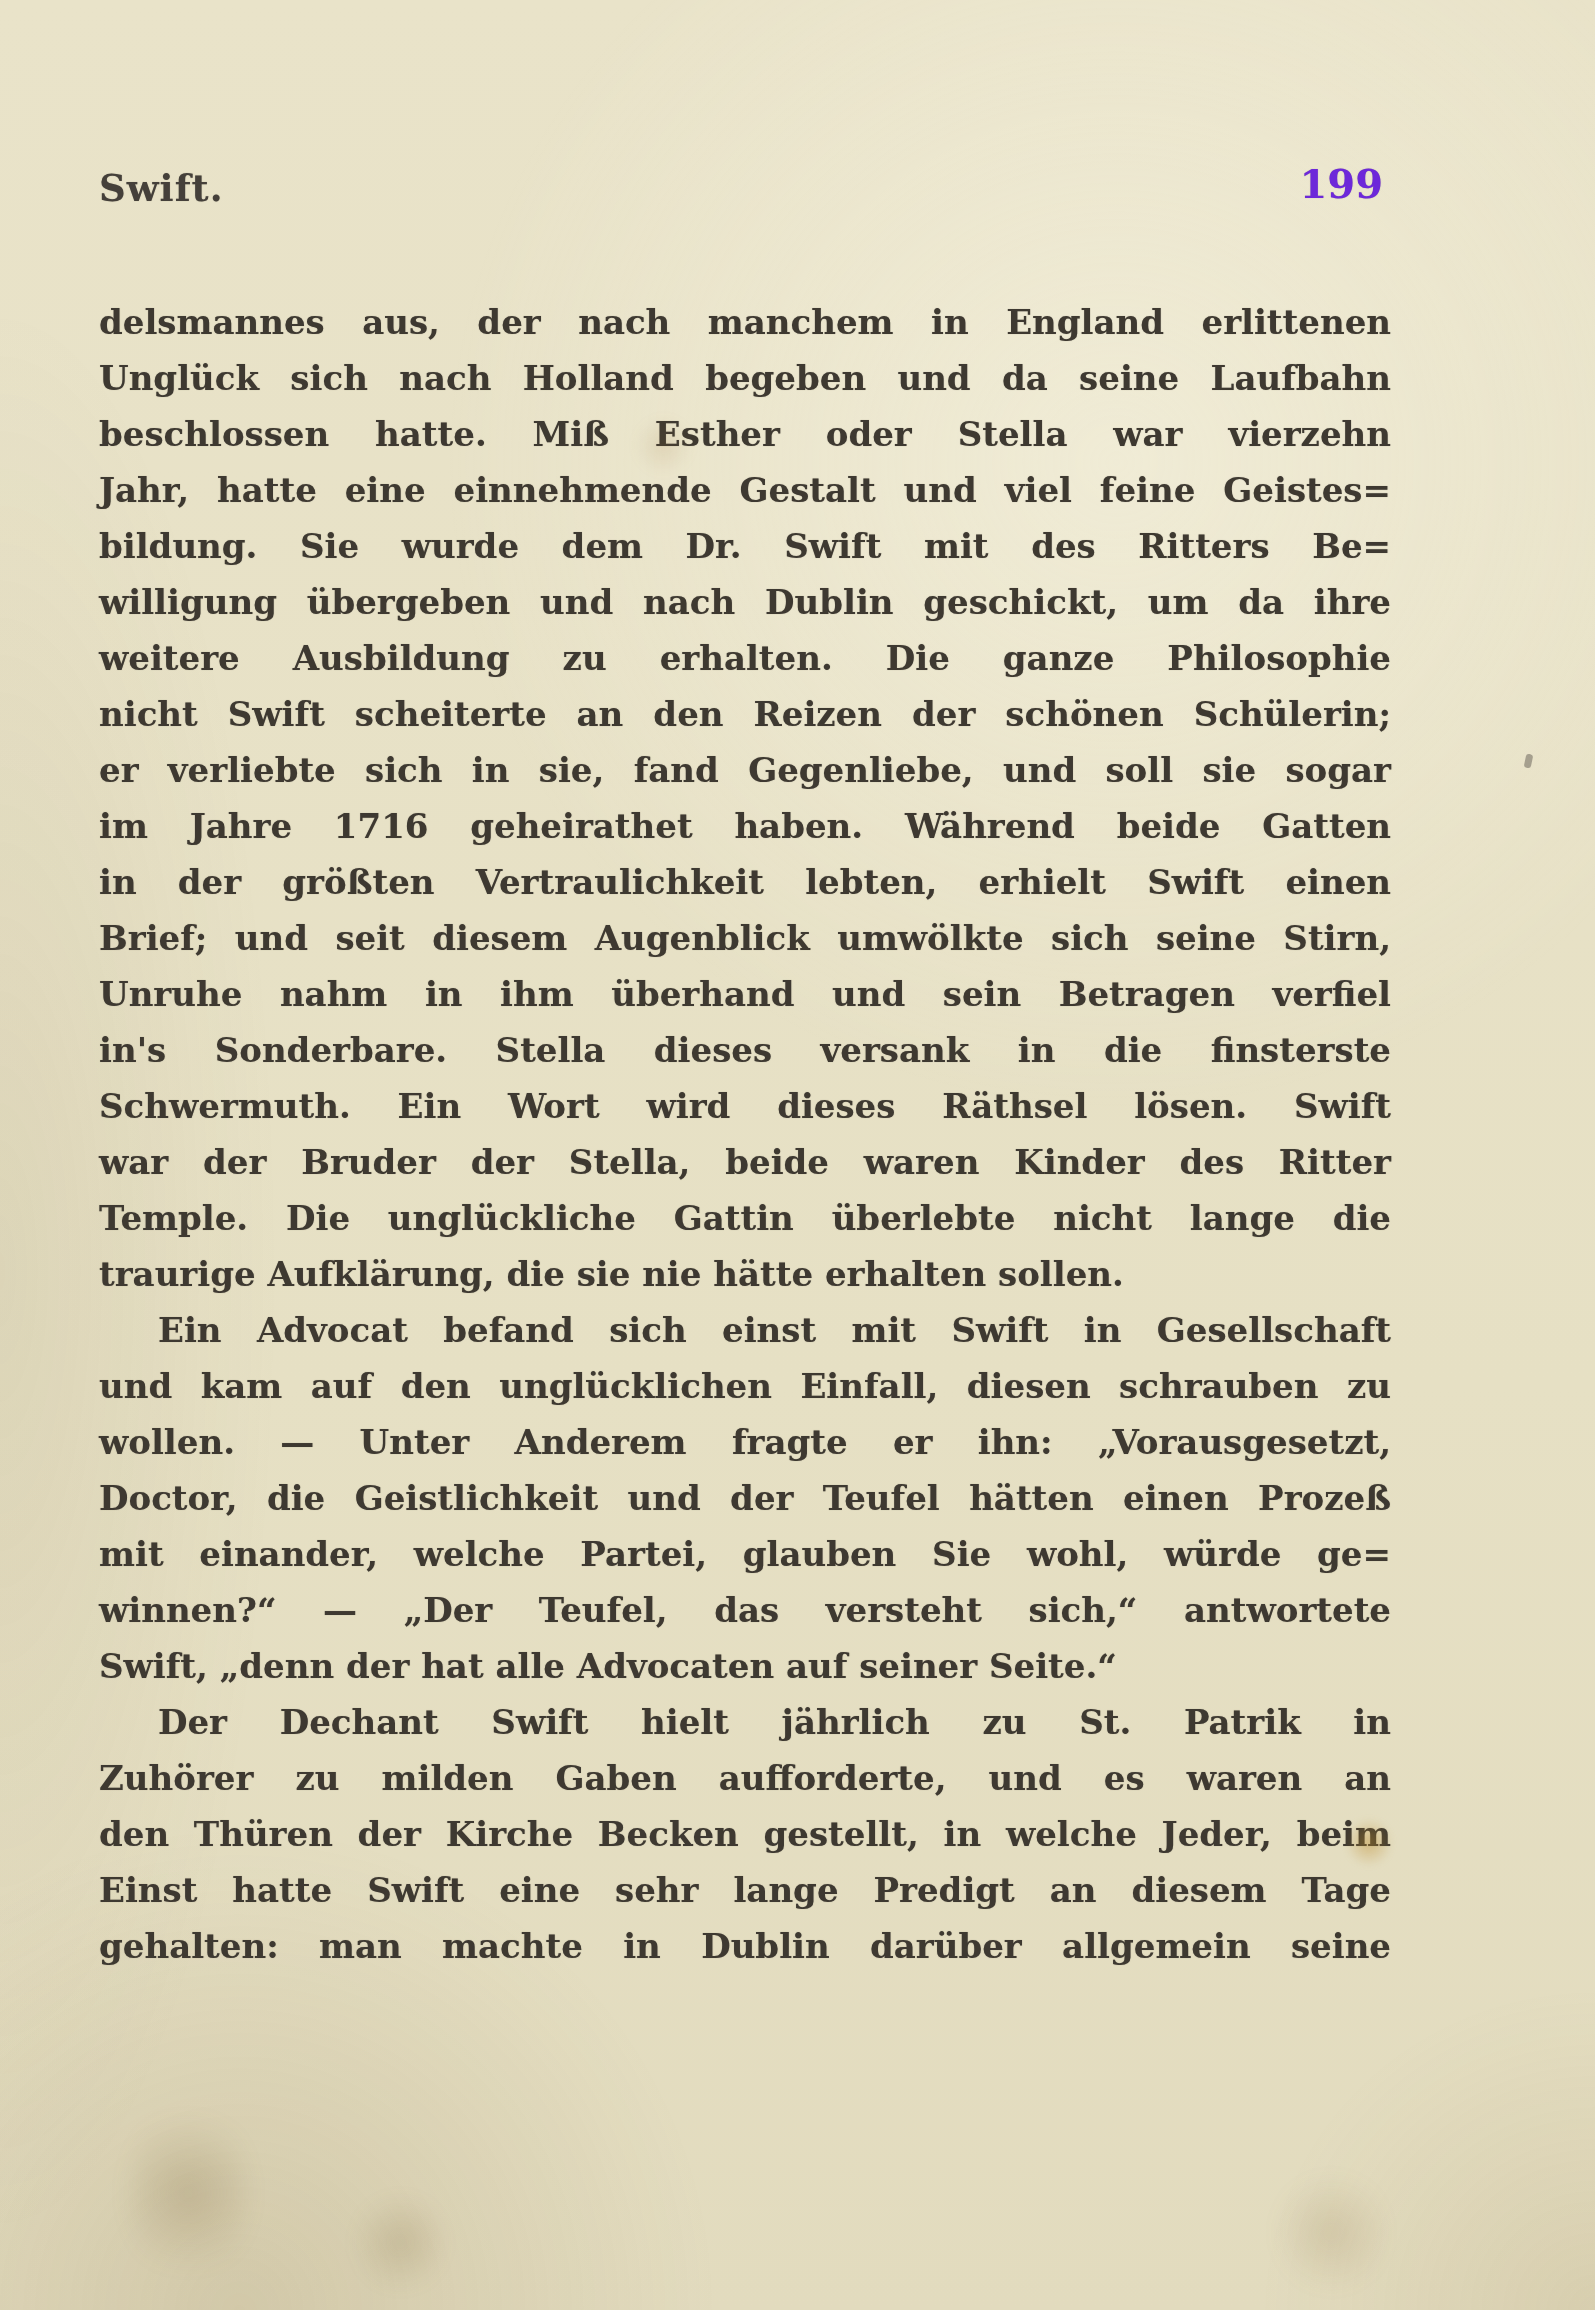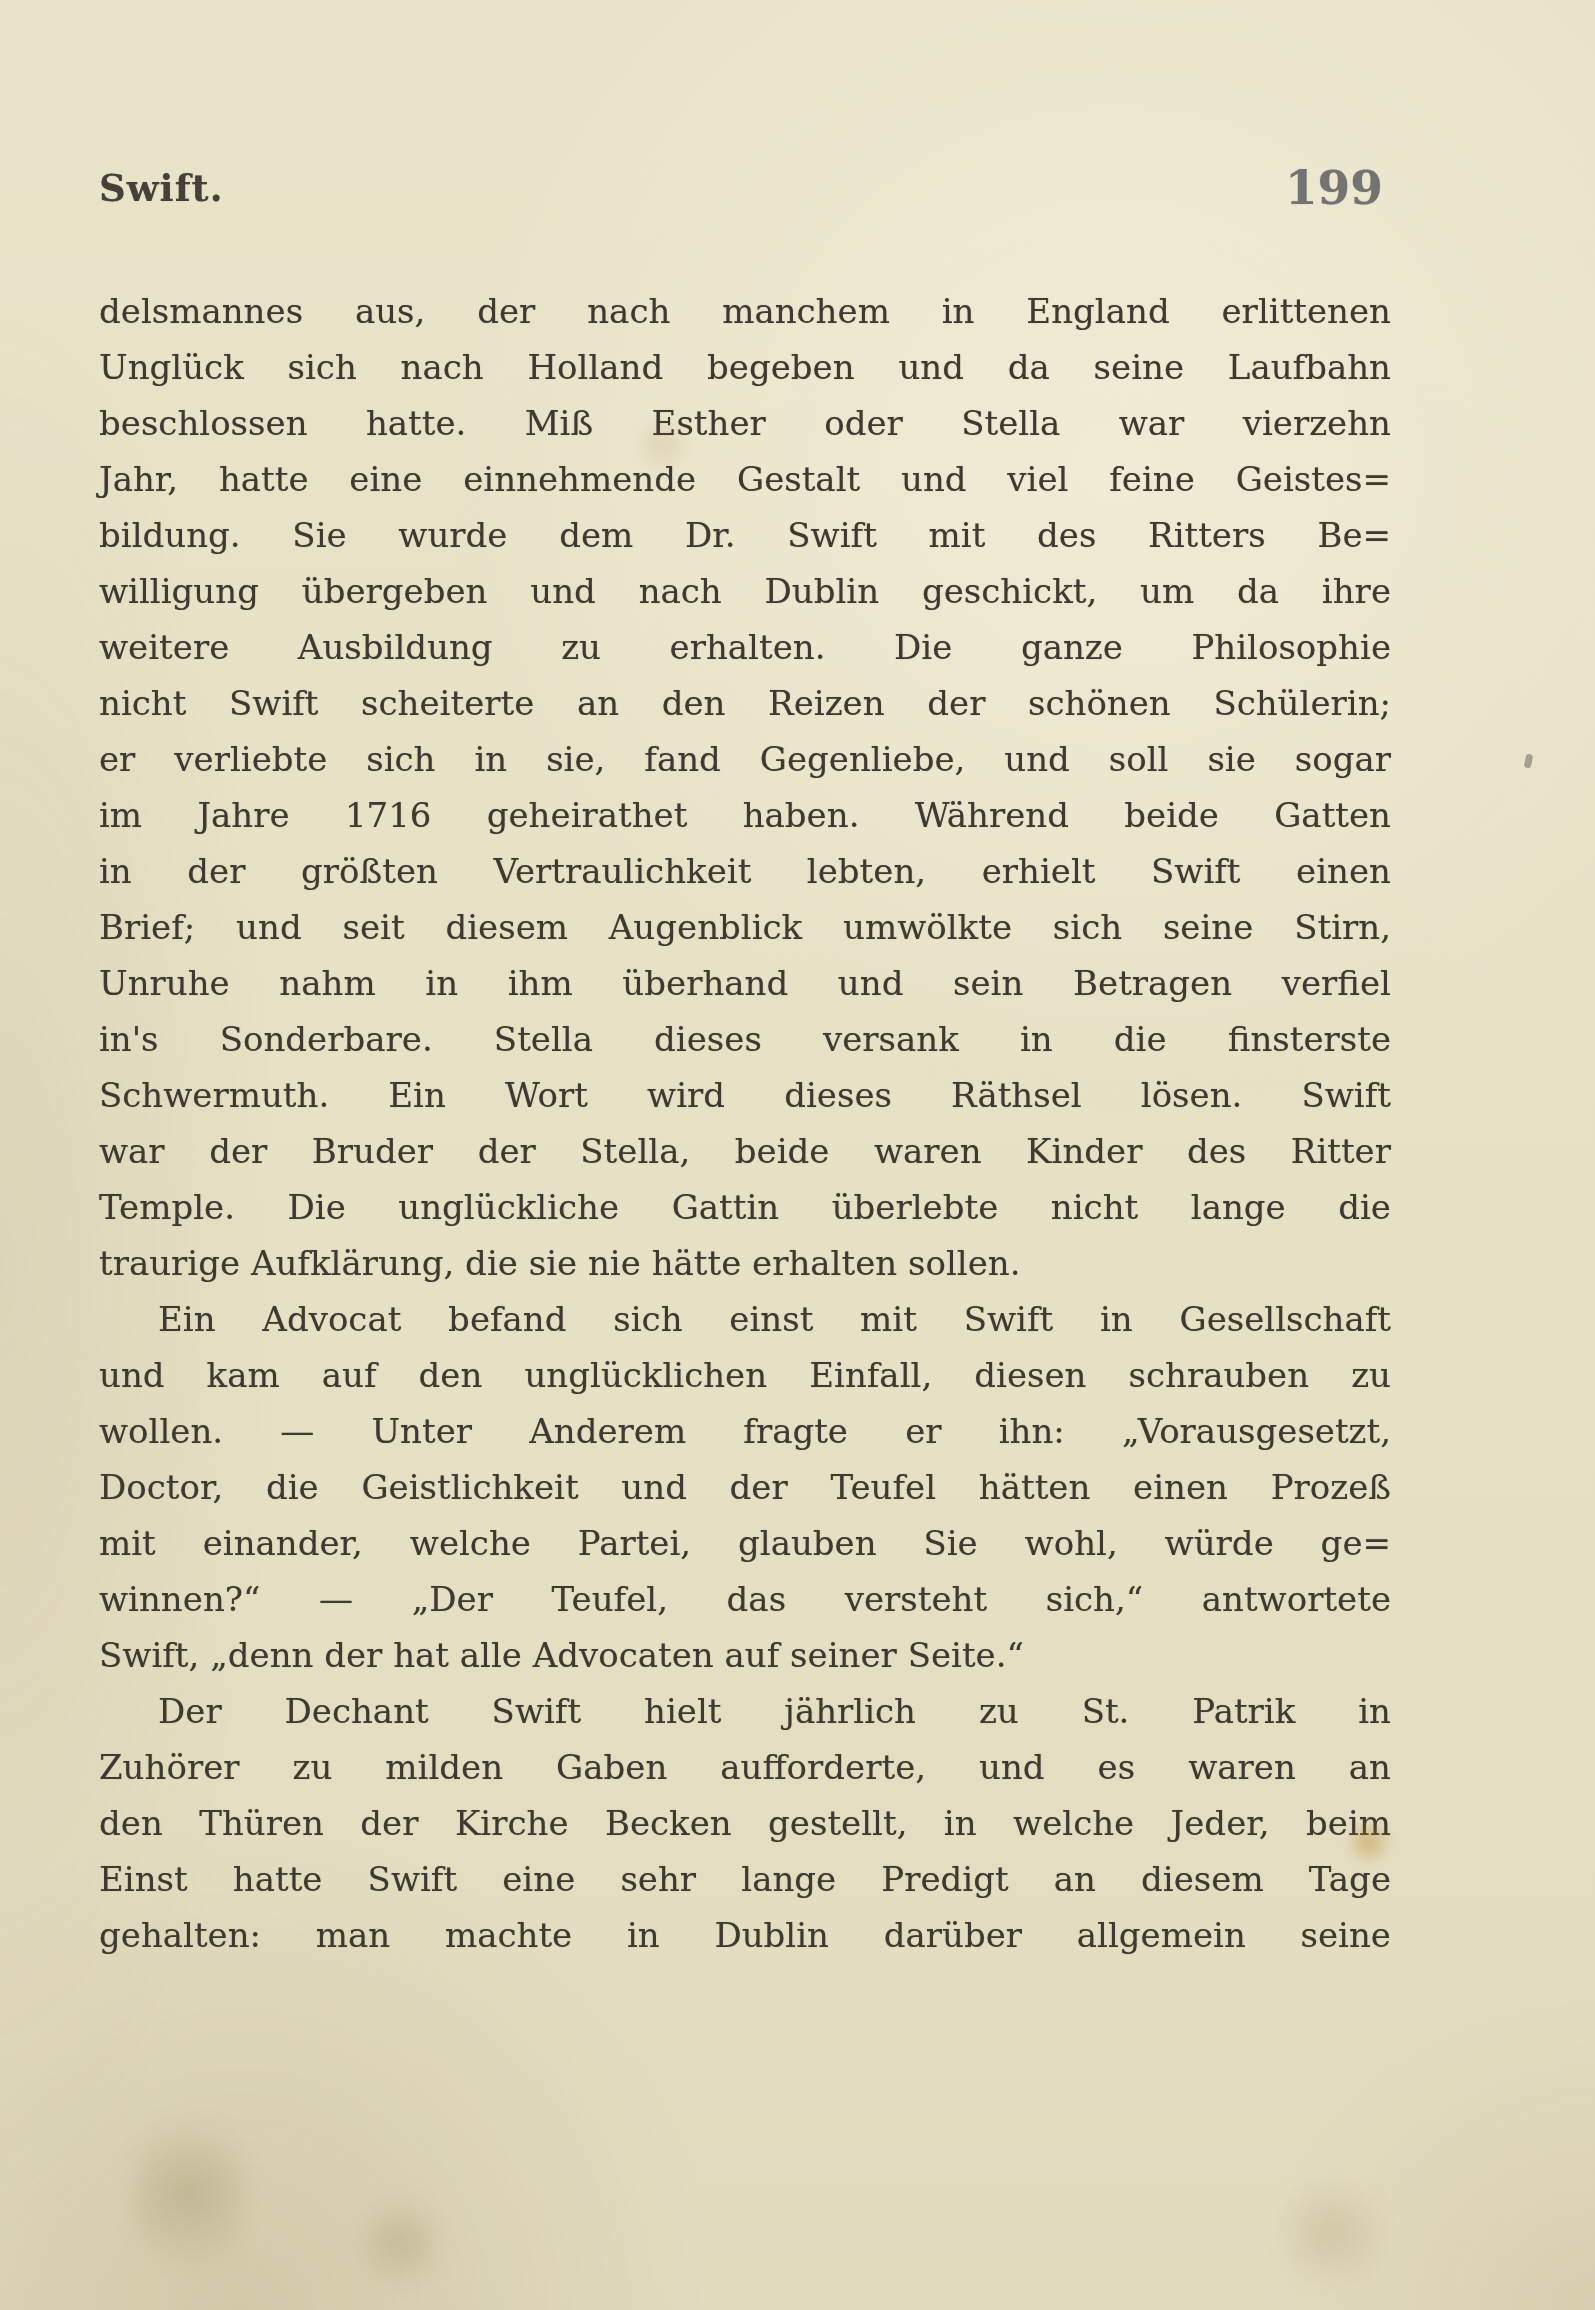--- a/index.html
+++ b/index.html
@@ -18,26 +18,26 @@
   .running-header{
     position:absolute; top:166px; left:99px; width:1292px; height:50px;
   }
   .header-title{
     position:absolute; left:0; width:100%; 
     font-size:37px; font-weight:700; letter-spacing:1px;
     color:#45403a; text-shadow:0 0 1px rgba(62,57,49,0.35);
   }
   .page-number{
     position:absolute; right:8px; top:-6px;
-    font-size:47px; font-weight:700; color:#737373;
+    font-size:40px; font-weight:700; color:#6d28d9;
     text-shadow:0 0 1px rgba(62,57,49,0.3);
   }
   .page-body{
-    position:absolute; top:283px; left:99px; width:1292px;
-    font-size:34px; font-weight:400; line-height:56px;
+    position:absolute; top:294px; left:99px; width:1292px;
+    font-size:34px; font-weight:700; line-height:56px;
     text-shadow:0 0 1px rgba(62,57,49,0.38);
   }
   .line{
     text-align:justify; text-align-last:justify;
     height:56px; white-space:nowrap; overflow:visible;
   }
   .line.lastline{ text-align-last:left; }
   .line.indent{ text-indent:59px; }
   
   .stain{ position:absolute; border-radius:50%; pointer-events:none; }

